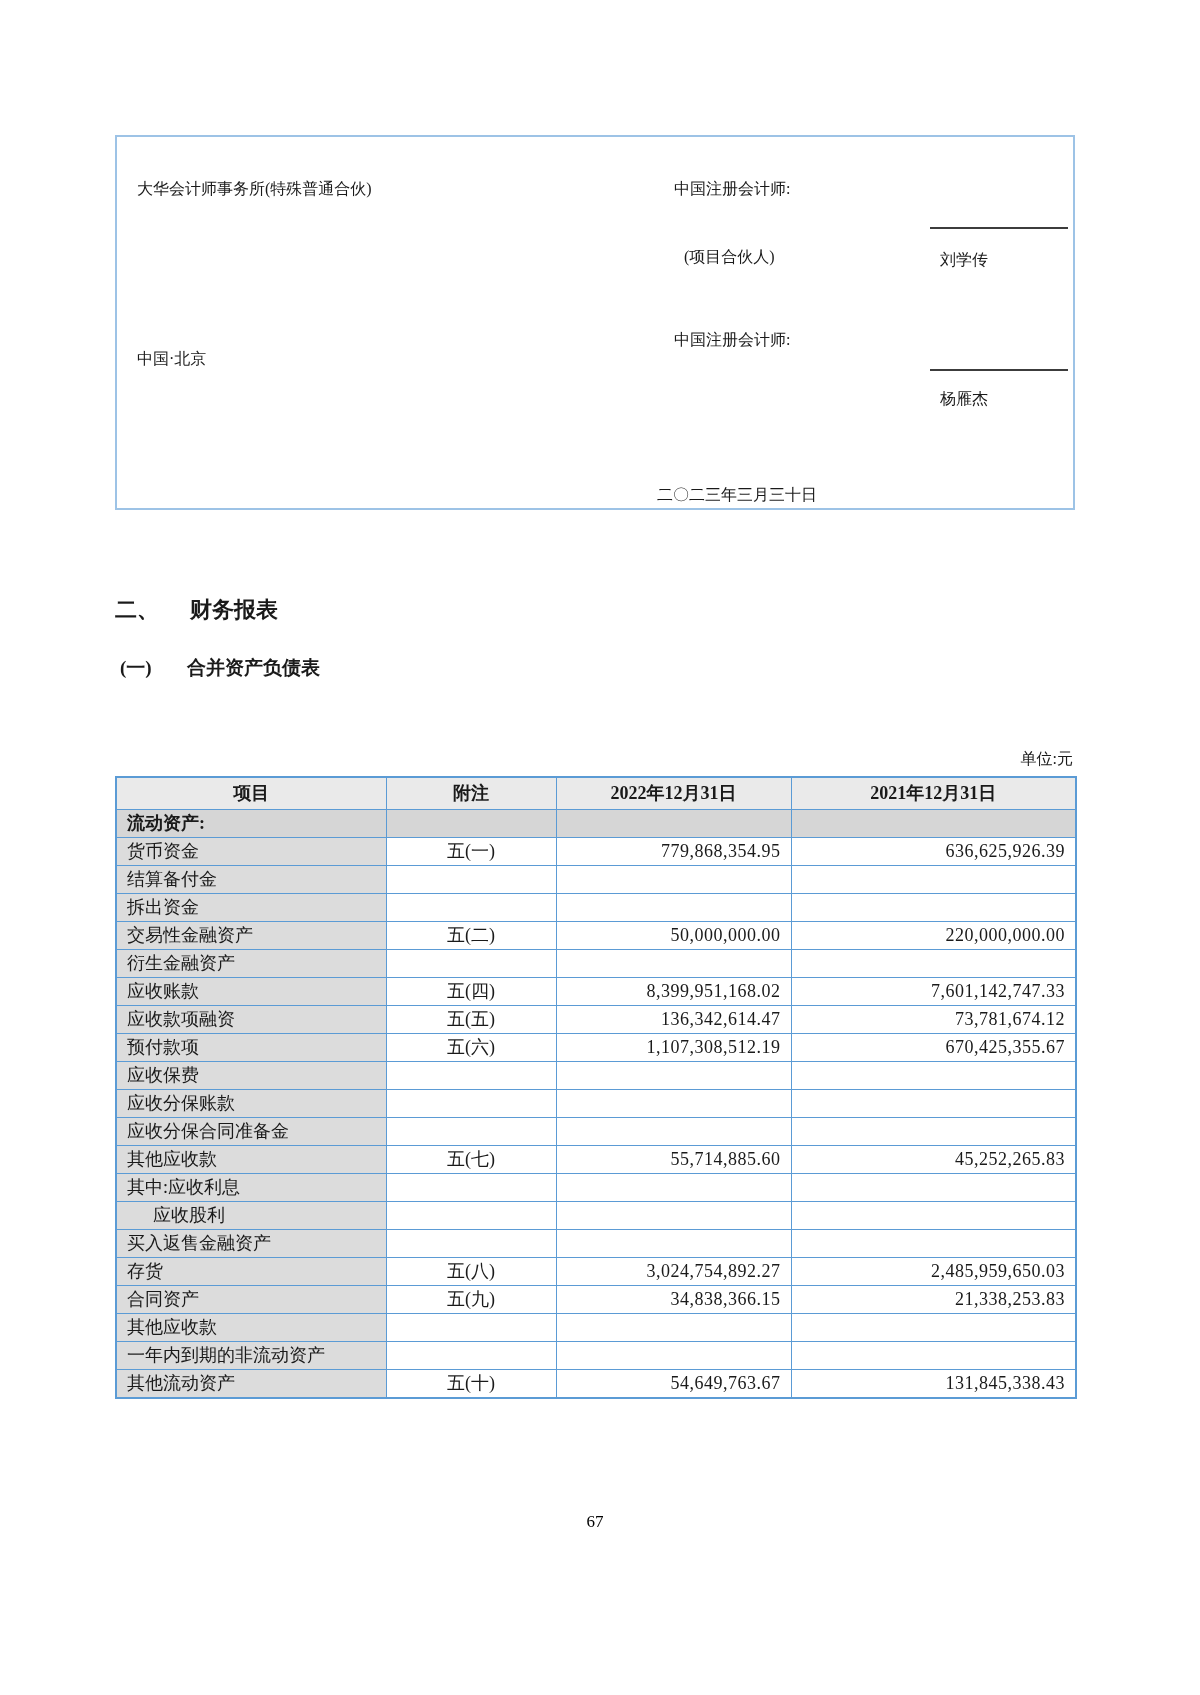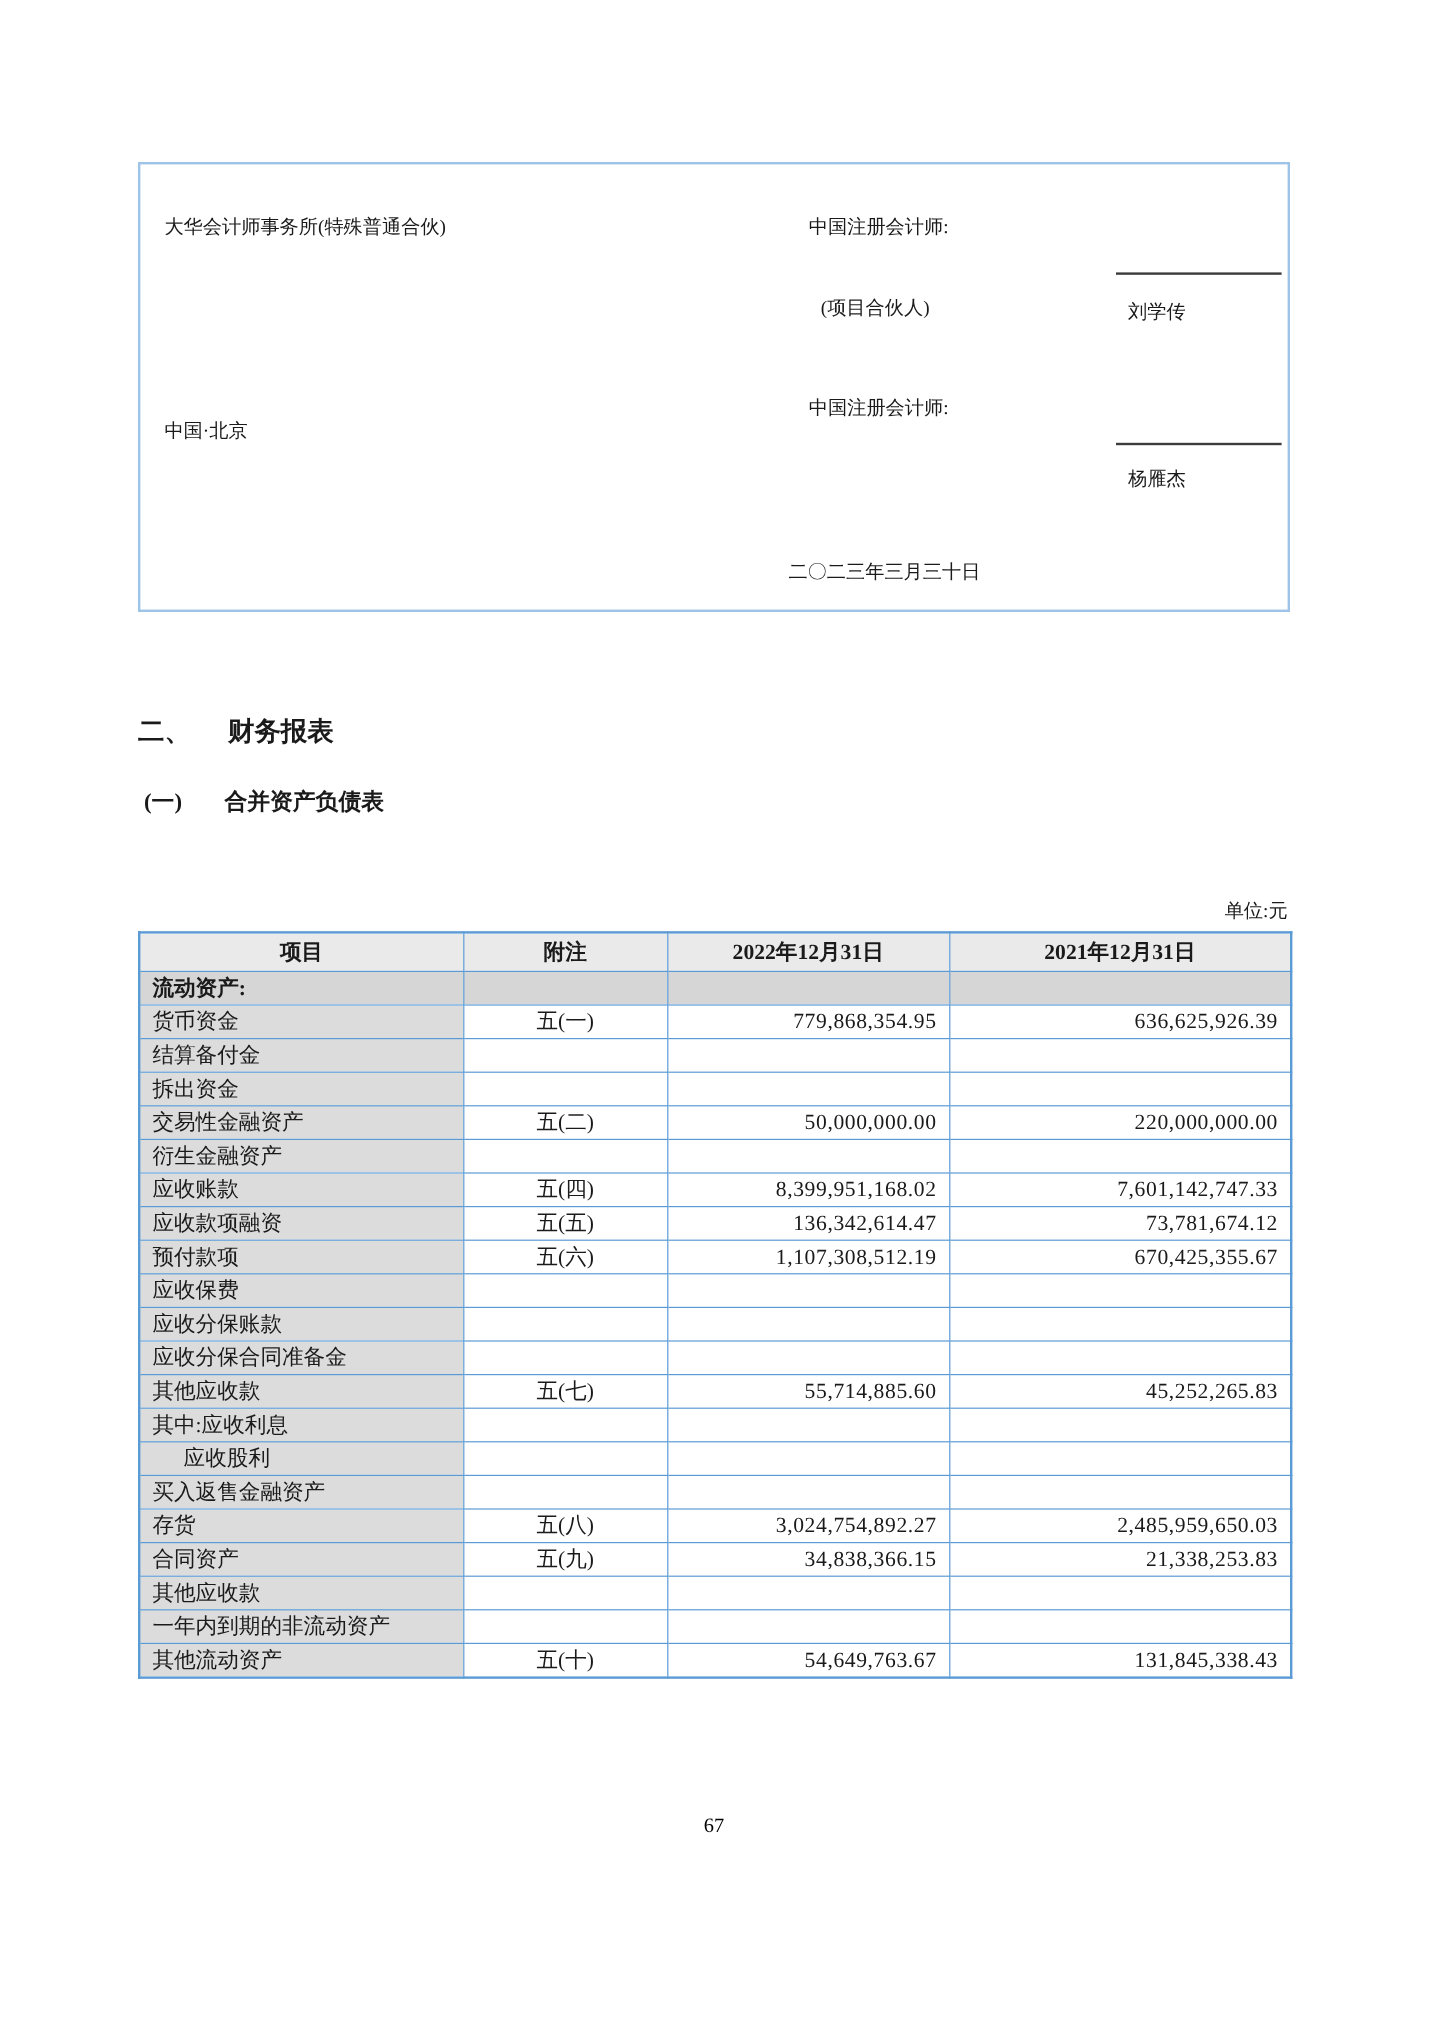--- a/index.html
+++ b/index.html
@@ -27,21 +27,21 @@
   }
   .audit-box .firm-name   { position: absolute; left: 20px;  top: 42px;  }
   .audit-box .cpa-label-1 { position: absolute; left: 557px; top: 42px;  }
   .audit-box .sig-line-1  { position: absolute; left: 813px; top: 90px;  width: 138px; border-bottom: 2px solid #3c3c3c; }
   .audit-box .partner-label { position: absolute; left: 567px; top: 110px; }
   .audit-box .cpa-name-1  { position: absolute; left: 823px; top: 113px; }
   .audit-box .location    { position: absolute; left: 20px;  top: 176px; margin-top: 36px; }
   .audit-box .cpa-label-2 { position: absolute; left: 557px; top: 193px; }
   .audit-box .sig-line-2  { position: absolute; left: 813px; top: 232px; width: 138px; border-bottom: 2px solid #3c3c3c; }
   .audit-box .cpa-name-2  { position: absolute; left: 823px; top: 252px; }
-  .audit-box .report-date { position: absolute; left: 540px; top: 330px; text-align: right; }
+  .audit-box .report-date { position: absolute; left: 540px; top: 348px; text-align: right; }
 
   
   .section-heading {
     margin-top: 85px;
     font-size: 22px;
     font-weight: bold;
     display: flex;
   }
   .section-heading .sec-no { width: 75px; }
   .subsection-heading {

